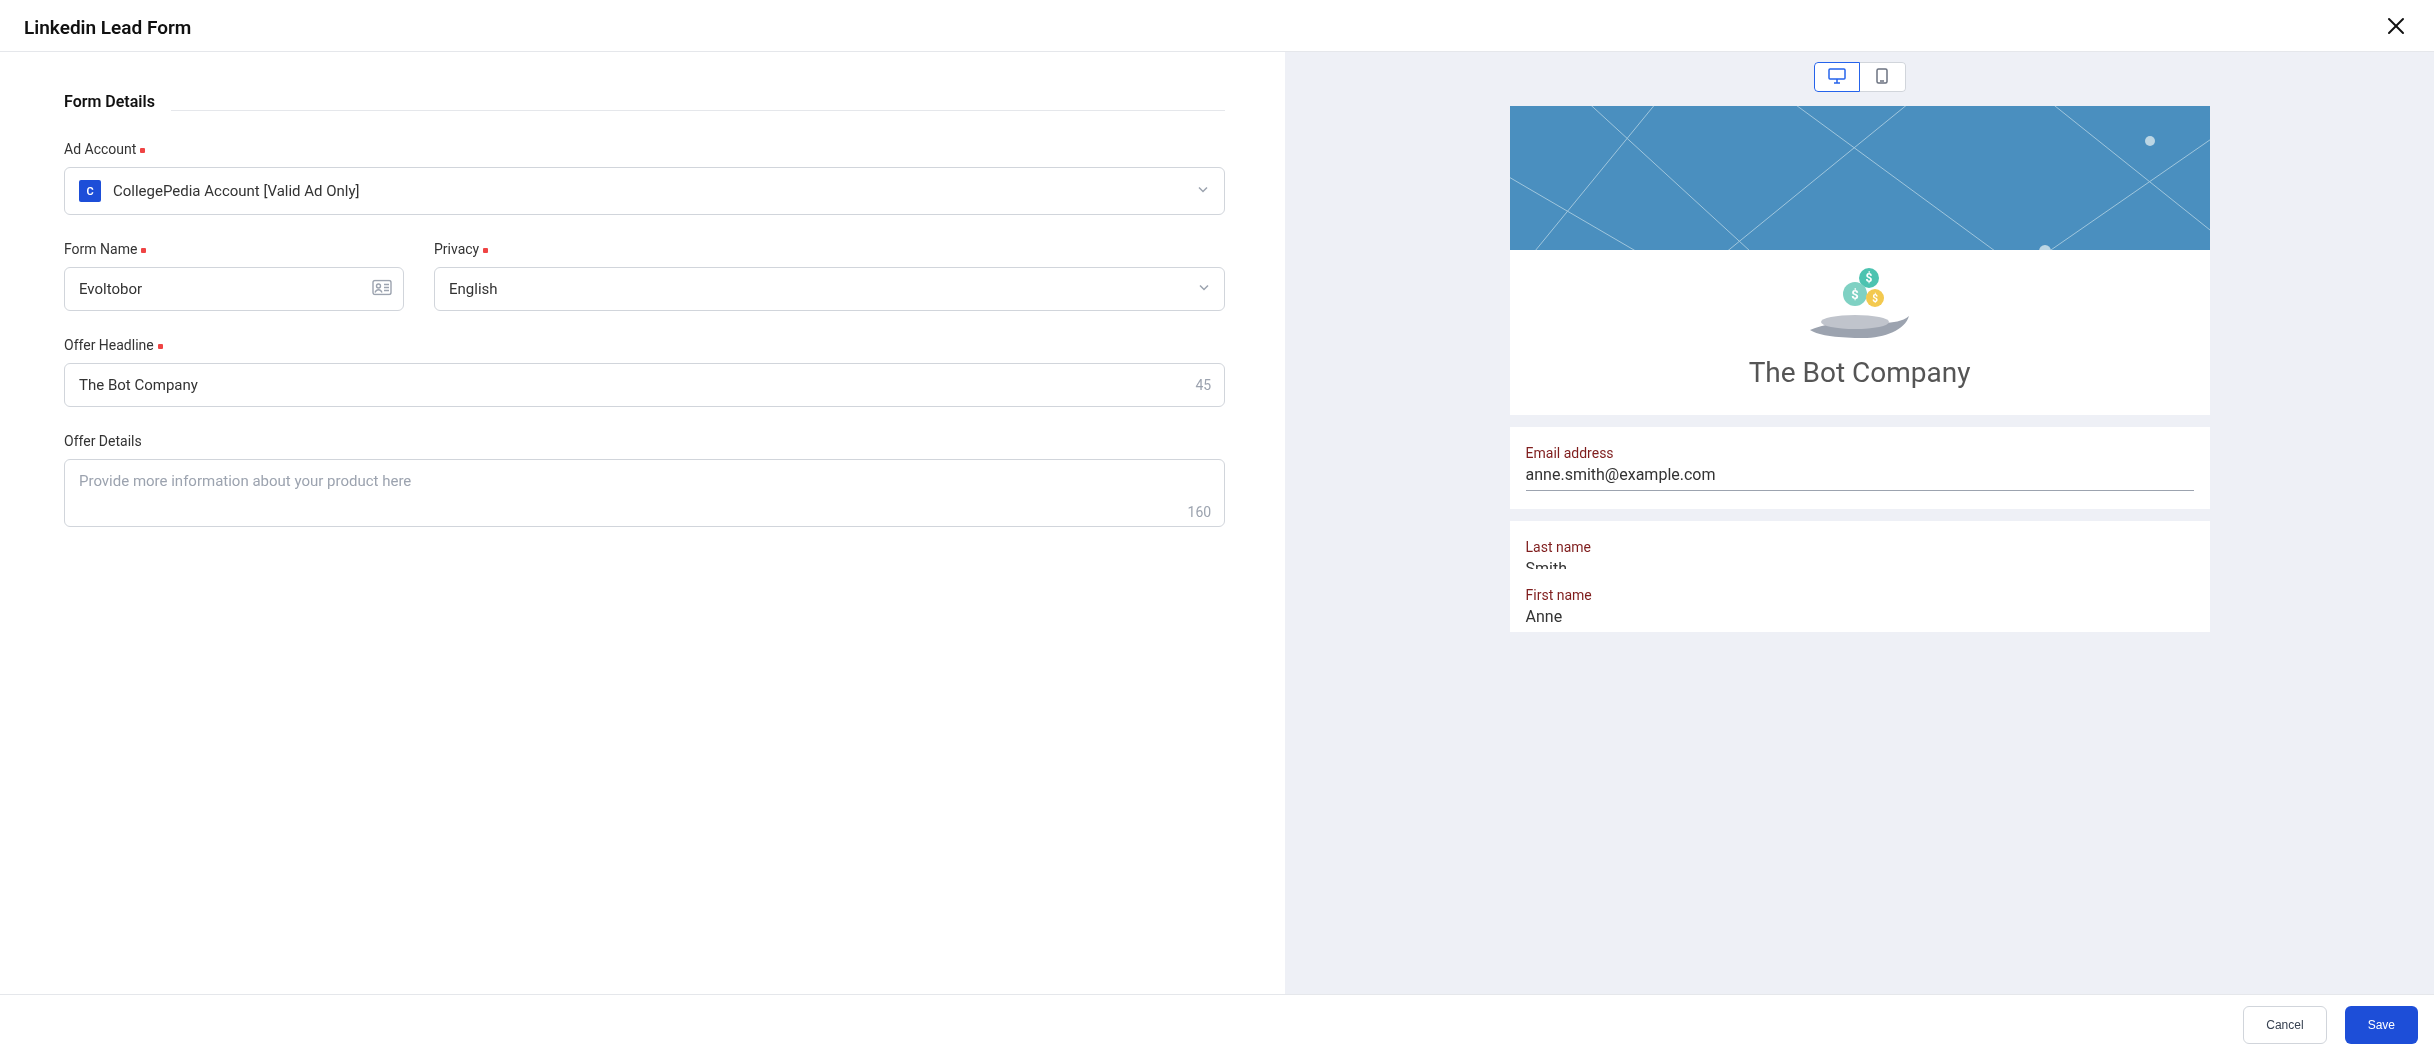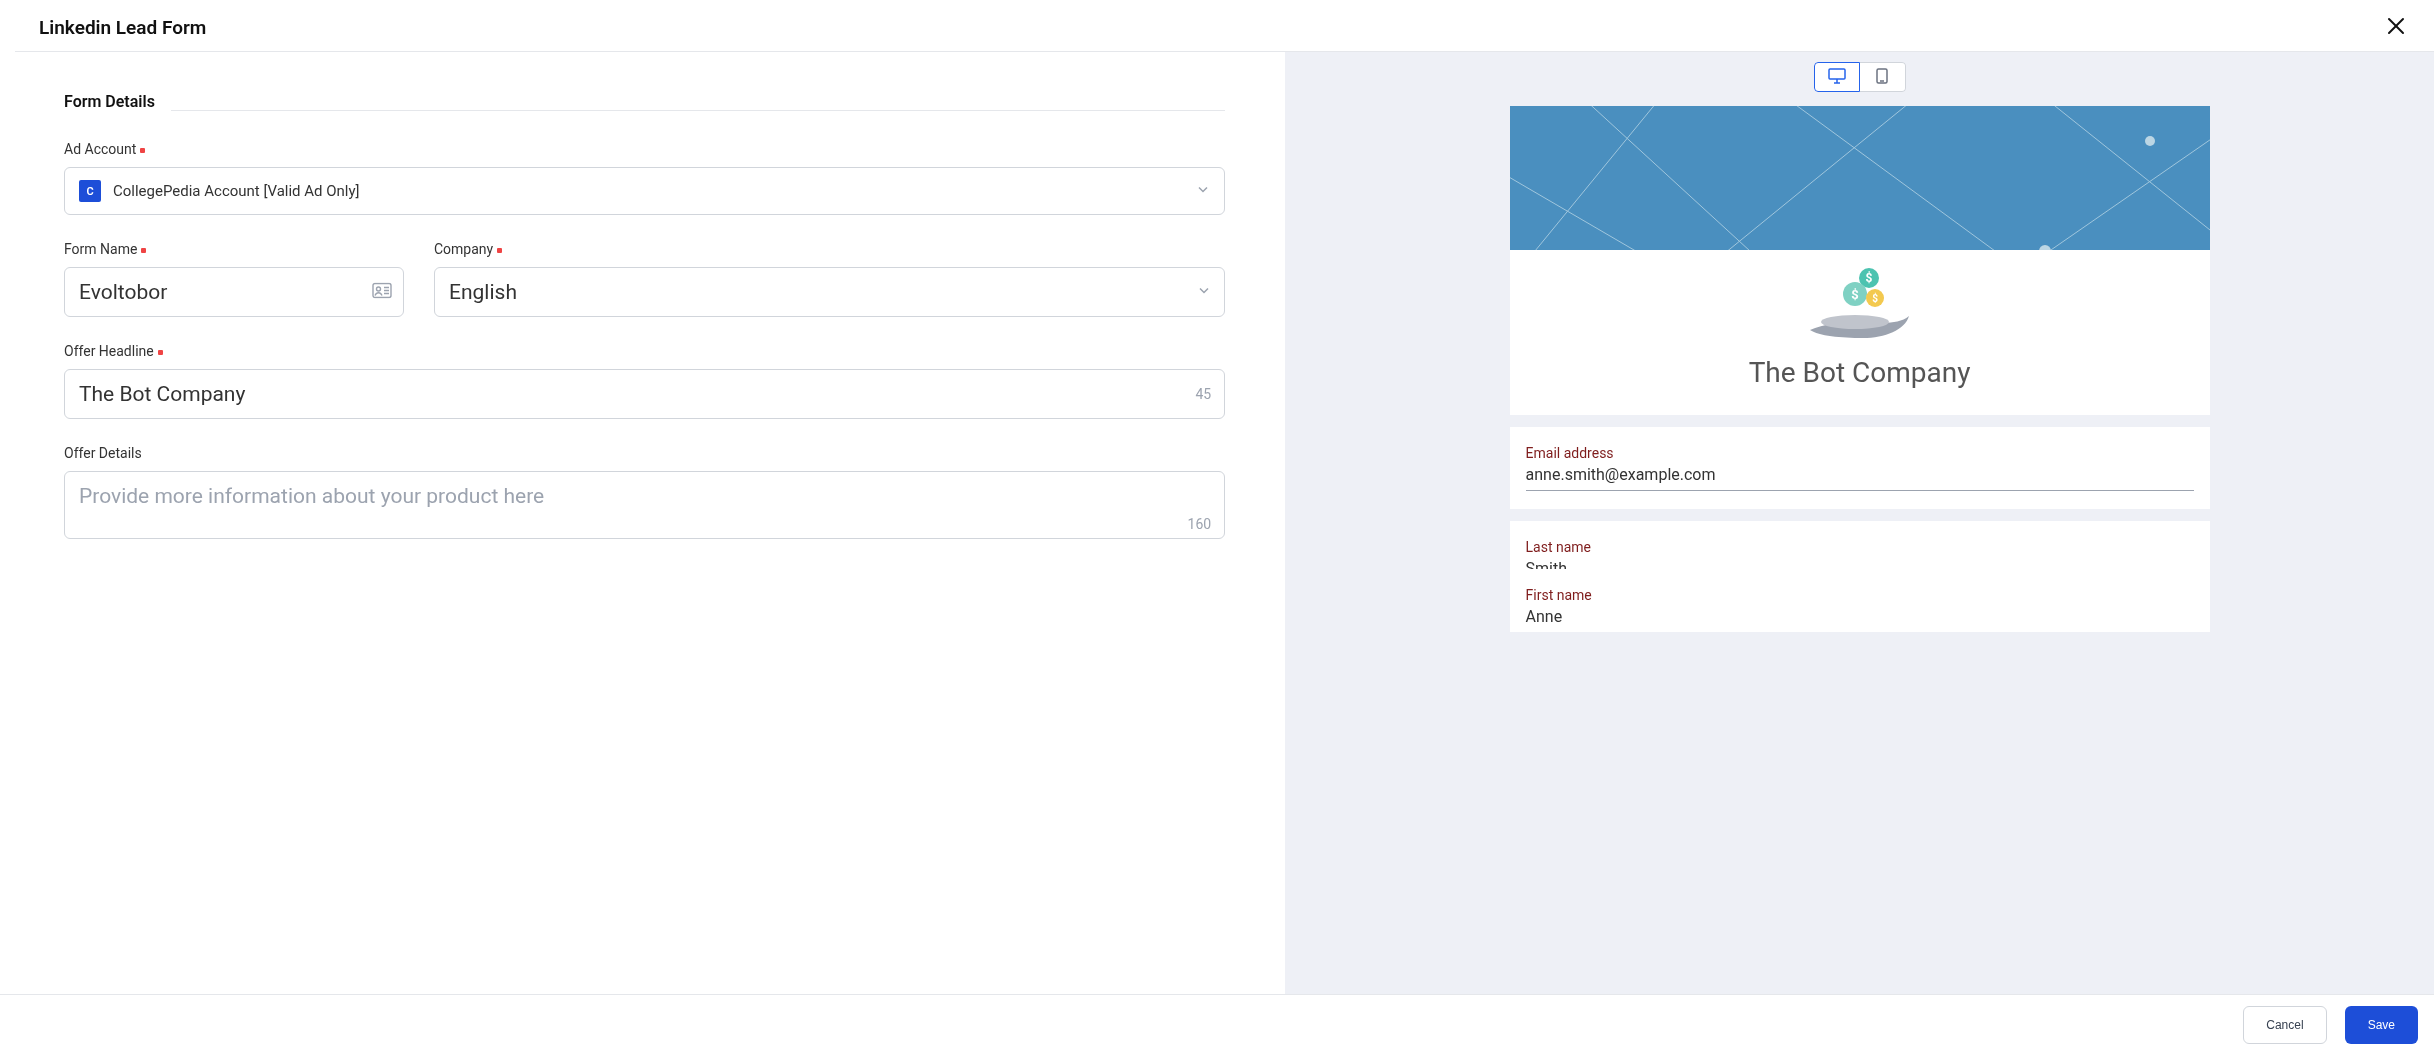--- a/index.html
+++ b/index.html
@@ -15,21 +15,20 @@
   }
 
   
   .hdr {
     height: 52px;
     border-bottom: 1px solid #e5e7eb;
     display: flex;
     align-items: center;
     justify-content: space-between;
     padding: 4px 24px 0 24px;
-    margin-left: 15px;
   }
   .hdr h1 {
     font-size: 19px;
     font-weight: 600;
     color: #111;
   }
   .close-btn {
     background: none; border: none; cursor: pointer;
     padding: 4px;
   }
@@ -95,21 +94,21 @@
     background: #ef4444;
     vertical-align: middle;
     margin-left: 4px;
     border-radius: 1px;
   }
 
   .input, .select, .textarea {
     border: 1px solid #d1d5db;
     border-radius: 6px;
     padding: 12px 14px;
-    font-size: 21px;
+    font-size: 15px;
     color: #333;
     background: #fff;
     font-family: inherit;
   }
 
   .select-wrap {
     position: relative;
   }
   .select-wrap .chev {
     position: absolute;
@@ -358,21 +357,21 @@
               <path d="M3 13c.8-1.8 2.2-2.8 3.5-2.8s2.7 1 3.5 2.8"></path>
               <line x1="12" y1="5" x2="17" y2="5"></line>
               <line x1="12" y1="8" x2="17" y2="8"></line>
               <line x1="12" y1="11" x2="17" y2="11"></line>
             </svg>
           </span>
         </div>
       </div>
       <div class="field">
         <label>
-          <span>Company</span><span class="req-dot"></span>
+          <span>Privacy</span><span class="req-dot"></span>
         </label>
         <div class="select-wrap">
           <div class="select">English</div>
           <span class="chev">
             <svg width="14" height="14" viewBox="0 0 14 14" fill="none" stroke="currentColor" stroke-width="1.5">
                 <polyline points="3,5 7,9 11,5"></polyline>
               </svg>
           </span>
         </div>
       </div>

